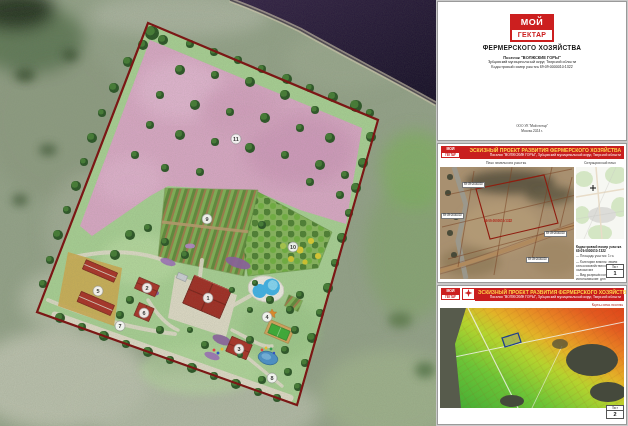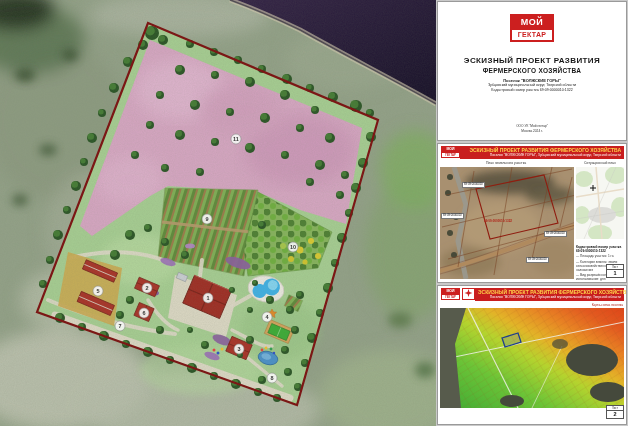--- a/index.html
+++ b/index.html
@@ -492,21 +492,20 @@
 </svg>
 </div>
 
 <div id="panel">
 
   <div class="page" id="page1">
     <div class="logo">
       <div class="lt">МОЙ</div>
       <div class="lb">ГЕКТАР</div>
     </div>
-    <div class="t1">ЭСКИЗНЫЙ ПРОЕКТ РАЗВИТИЯ</div>
     <div class="t2">ФЕРМЕРСКОГО ХОЗЯЙСТВА</div>
     <div class="sub">
       <div>Поселок "ВОЛЖСКИЕ ГОРЫ"</div>
       <div>Зубцовский муниципальный округ, Тверской области</div>
       <div>Кадастровый номер участка 69:09:0000010:1322</div>
     </div>
     <div class="foot">
       <div>ООО УК "Мой гектар"</div>
       <div>Москва 2024 г.</div>
     </div>

